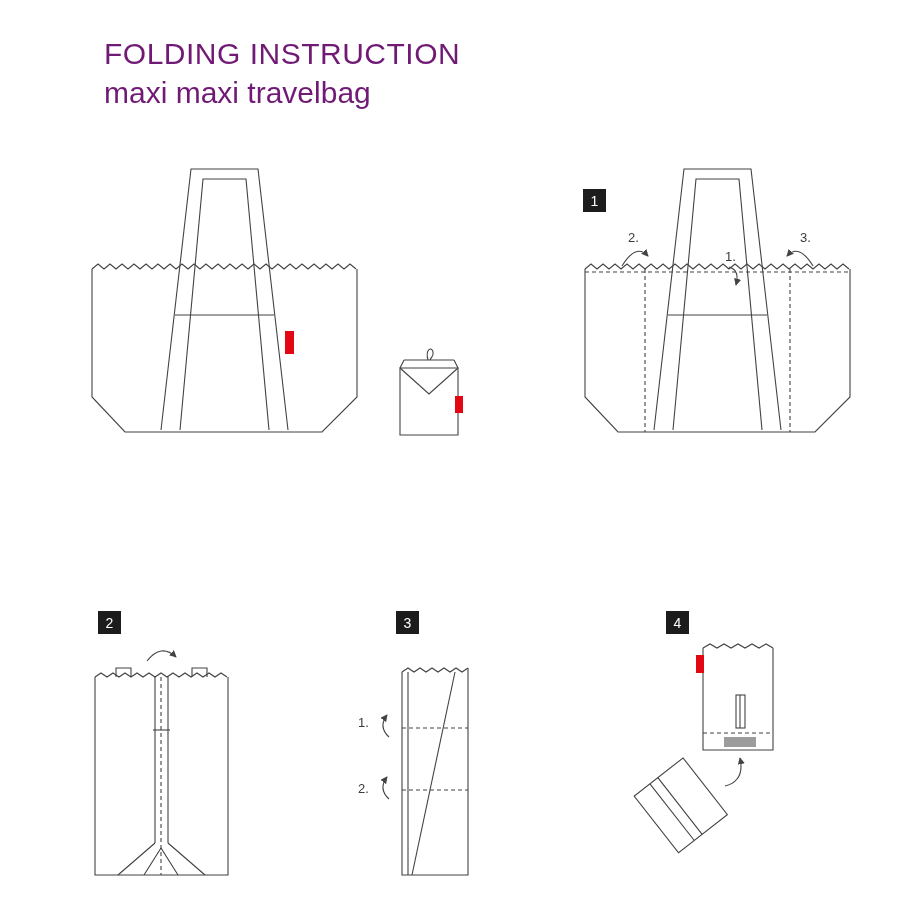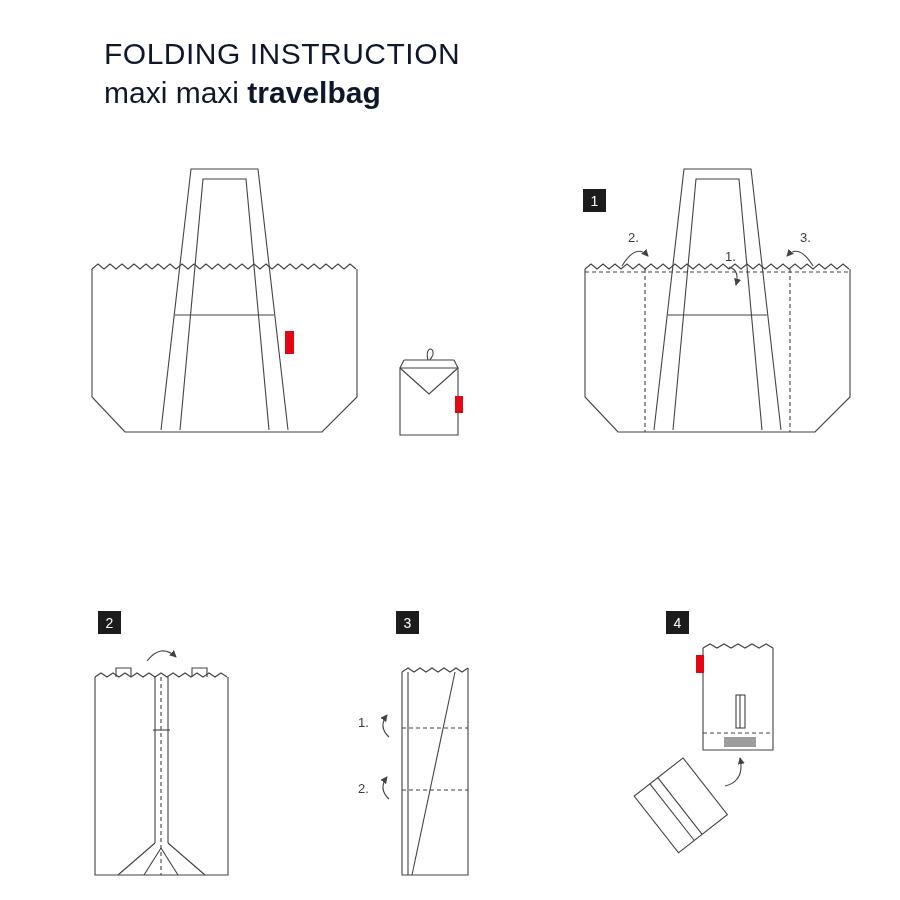--- a/index.html
+++ b/index.html
@@ -1,24 +1,24 @@
 <!DOCTYPE html>
 <html><head>
 <meta charset="utf-8">
 <style>
   * { margin:0; padding:0; box-sizing:border-box; }
   html,body { background:#ffffff; }
   .canvas {
     position:relative; width:900px; height:900px; background:#ffffff;
     font-family:"Liberation Sans", sans-serif; overflow:hidden;
   }
-  .title-block { position:absolute; left:104px; top:34px; color:#0f172a; }
+  .title-block { position:absolute; left:104px; top:34px; color:#701a75; }
   .title-line1 { font-size:30px; font-weight:400; letter-spacing:0.5px; line-height:40px; }
   .title-line2 { font-size:30px; font-weight:400; line-height:38px; }
-  .title-line2 b { font-weight:700; }
+  .title-line2 b { font-weight:400; }
   .abs { position:absolute; }
   .badge {
     position:absolute; width:23px; height:23px; background:#1c1c1c; color:#ffffff;
     font-size:14px; display:flex; align-items:center; justify-content:center;
   }
   .ln   { fill:none; stroke:#434343; stroke-width:1.1; }
   .dash { fill:none; stroke:#434343; stroke-width:1.1; stroke-dasharray:4 3; }
   .lbl  { font-size:13px; fill:#3a3a3a; font-family:"Liberation Sans", sans-serif; }
 </style>
 </head>

